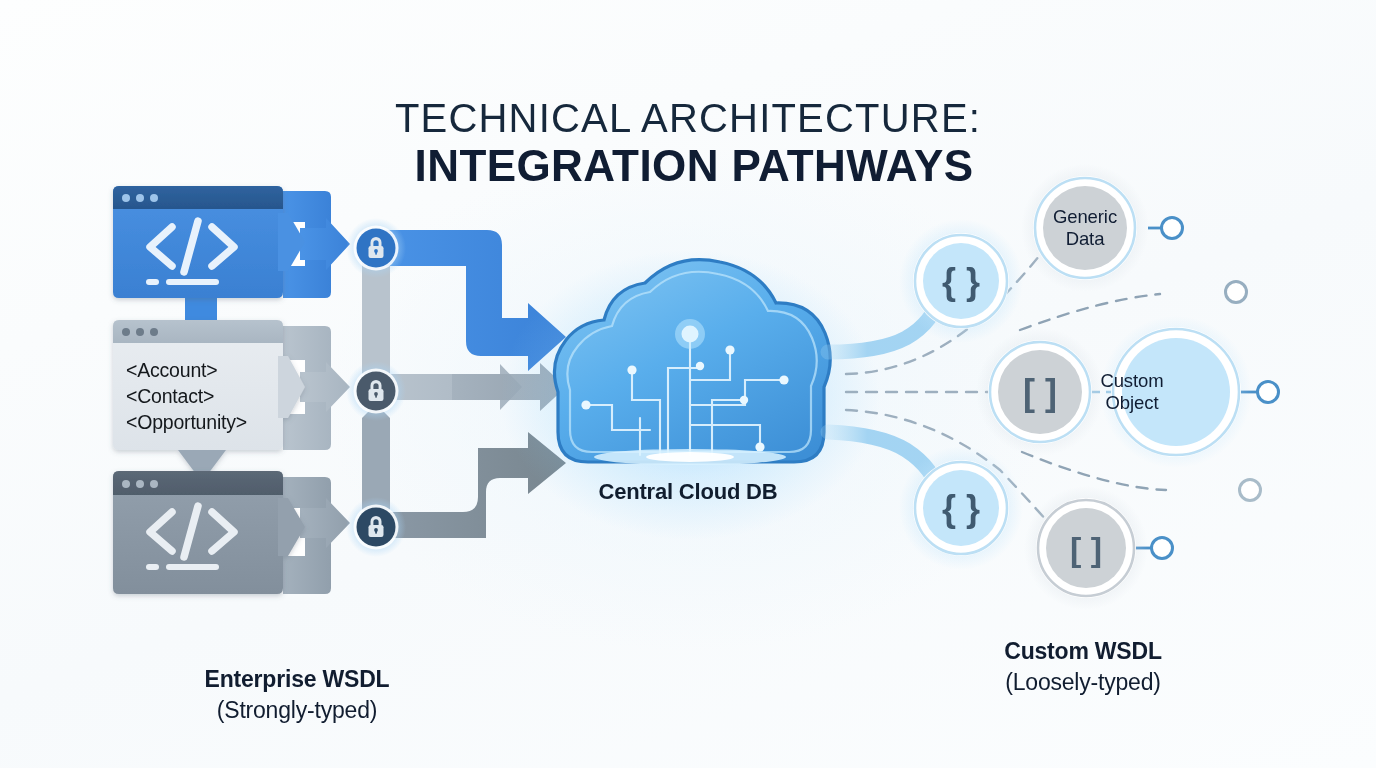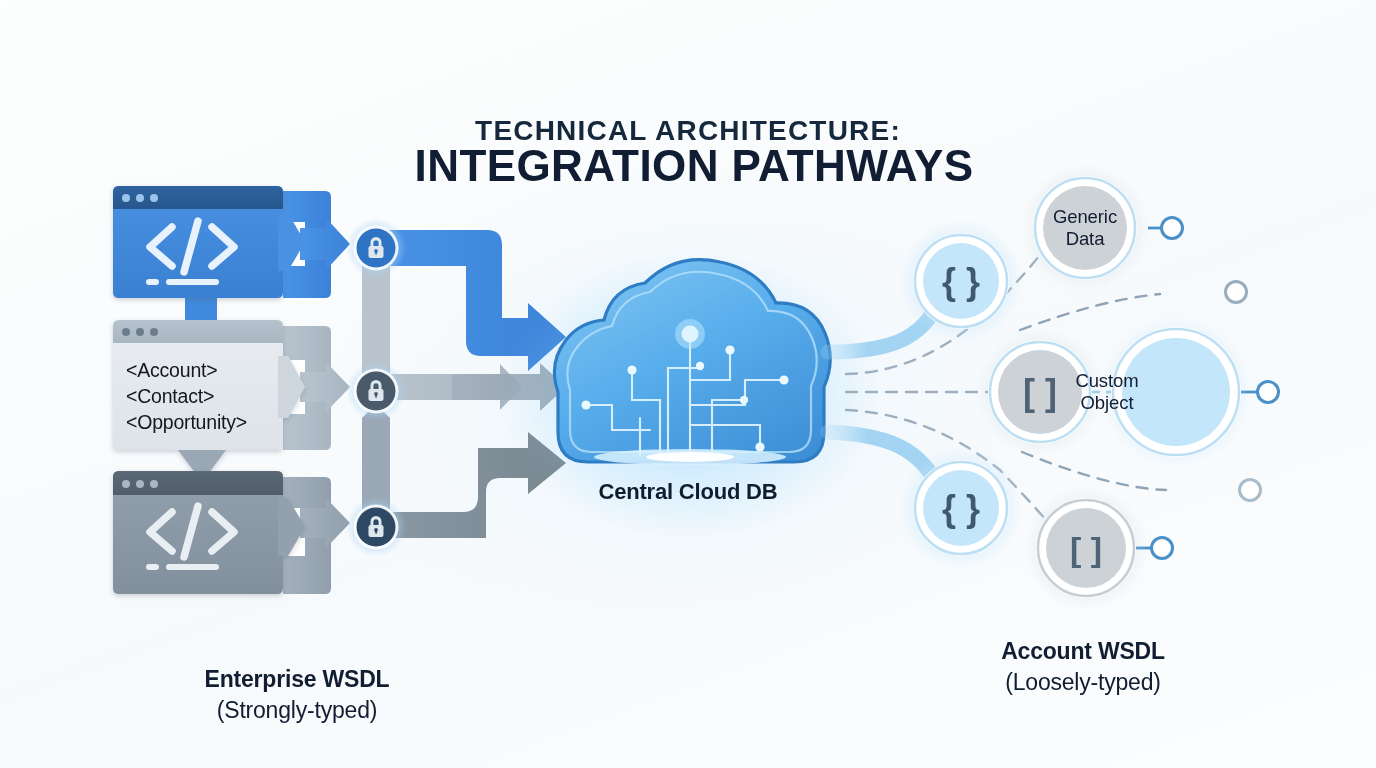--- a/index.html
+++ b/index.html
@@ -13,21 +13,21 @@
     background:
       radial-gradient(ellipse 520px 360px at 688px 400px,#eef7fd 0%,rgba(246,251,254,0) 70%),
       linear-gradient(160deg,#fdfefe 0%,#f7fafc 55%,#fbfdfe 100%);
   }
   #vec{position:absolute;inset:0;width:1376px;height:768px;}
 
   .txt{position:absolute;color:#0f1b2d;white-space:nowrap;}
 
   #title-line1{
     left:0;right:0;top:96px;text-align:center;
-    font-size:28px;font-weight:700;letter-spacing:1.2px;color:#16283c;margin-top:19px;
+    font-size:40px;font-weight:400;letter-spacing:1.2px;color:#16283c;
   }
   #title-line2{
     left:0;right:0;top:141px;text-align:center;
     font-size:44px;font-weight:700;letter-spacing:0.4px;color:#101d33;margin-left:12px;
   }
   .title-wrap{position:absolute;left:0;right:0;}
 
   .card-text{position:absolute;font-size:19.5px;line-height:25.5px;color:#14181c;
     font-weight:400;letter-spacing:-0.2px;}
 
@@ -375,27 +375,27 @@
   <div class="card-text" style="left:126px;top:358px;">&lt;Account&gt;</div>
   <div class="card-text" style="left:126px;top:384px;">&lt;Contact&gt;</div>
   <div class="card-text" style="left:126px;top:410px;">&lt;Opportunity&gt;</div>
 
   <div id="cloud-caption" class="txt">Central Cloud DB</div>
 
   <div class="node-label" style="left:1025px;top:206px;width:120px;">
     <div>Generic</div>
     <div>Data</div>
   </div>
-  <div class="node-label" style="left:1055px;top:370px;width:104px;">
+  <div class="node-label" style="left:1080px;top:370px;width:104px;">
     <div>Custom</div>
     <div>Object</div>
   </div>
 
   <div id="foot-left" class="footlabel">
     <div class="l1">Enterprise WSDL</div>
     <div class="l2">(Strongly-typed)</div>
   </div>
   <div id="foot-right" class="footlabel">
-    <div class="l1">Account WSDL</div>
+    <div class="l1">Custom WSDL</div>
     <div class="l2">(Loosely-typed)</div>
   </div>
 
 </div>
 
 </body></html>

